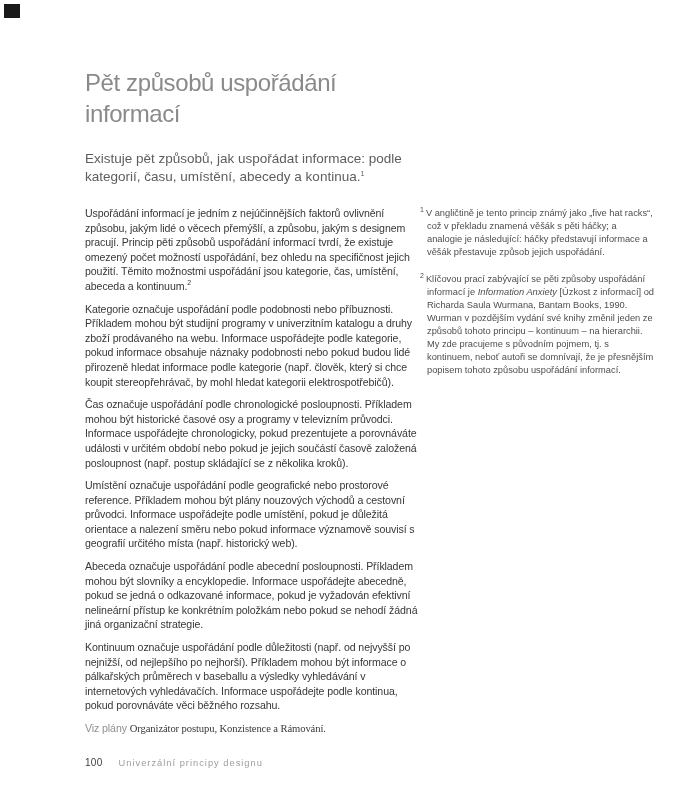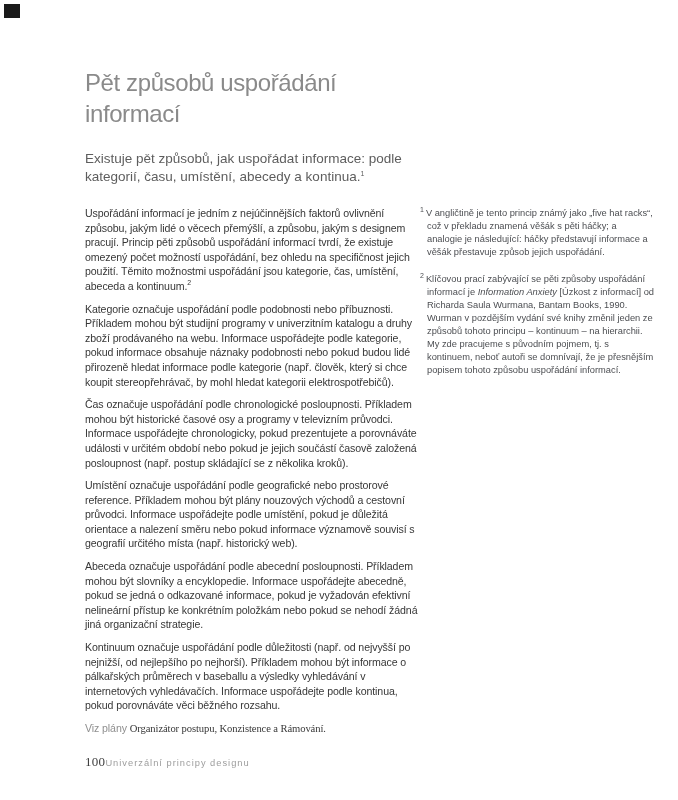--- a/index.html
+++ b/index.html
@@ -94,29 +94,29 @@
   }
   .sidenote em {
   }
   .footer {
     position: absolute;
     left: 85px;
     top: 752px;
     white-space: nowrap;
   }
   .pagenum {
-    font-size: 13px;
+    font-size: 10px;
     letter-spacing: 0.3px;
     color: #3e3e3e;
-    font-family: Liberation Serif, serif;
   }
   .booktitle {
     font-size: 9.3px;
     letter-spacing: 1px;
     color: #9d9d9d;
+    margin-left: 16px;
   }
 </style>
 </head>
 <body>
 
 <div class="page">
 
   <div class="corner-tab"></div>
 
   <h1 class="title">Pět způsobů uspořádání informací</h1>

